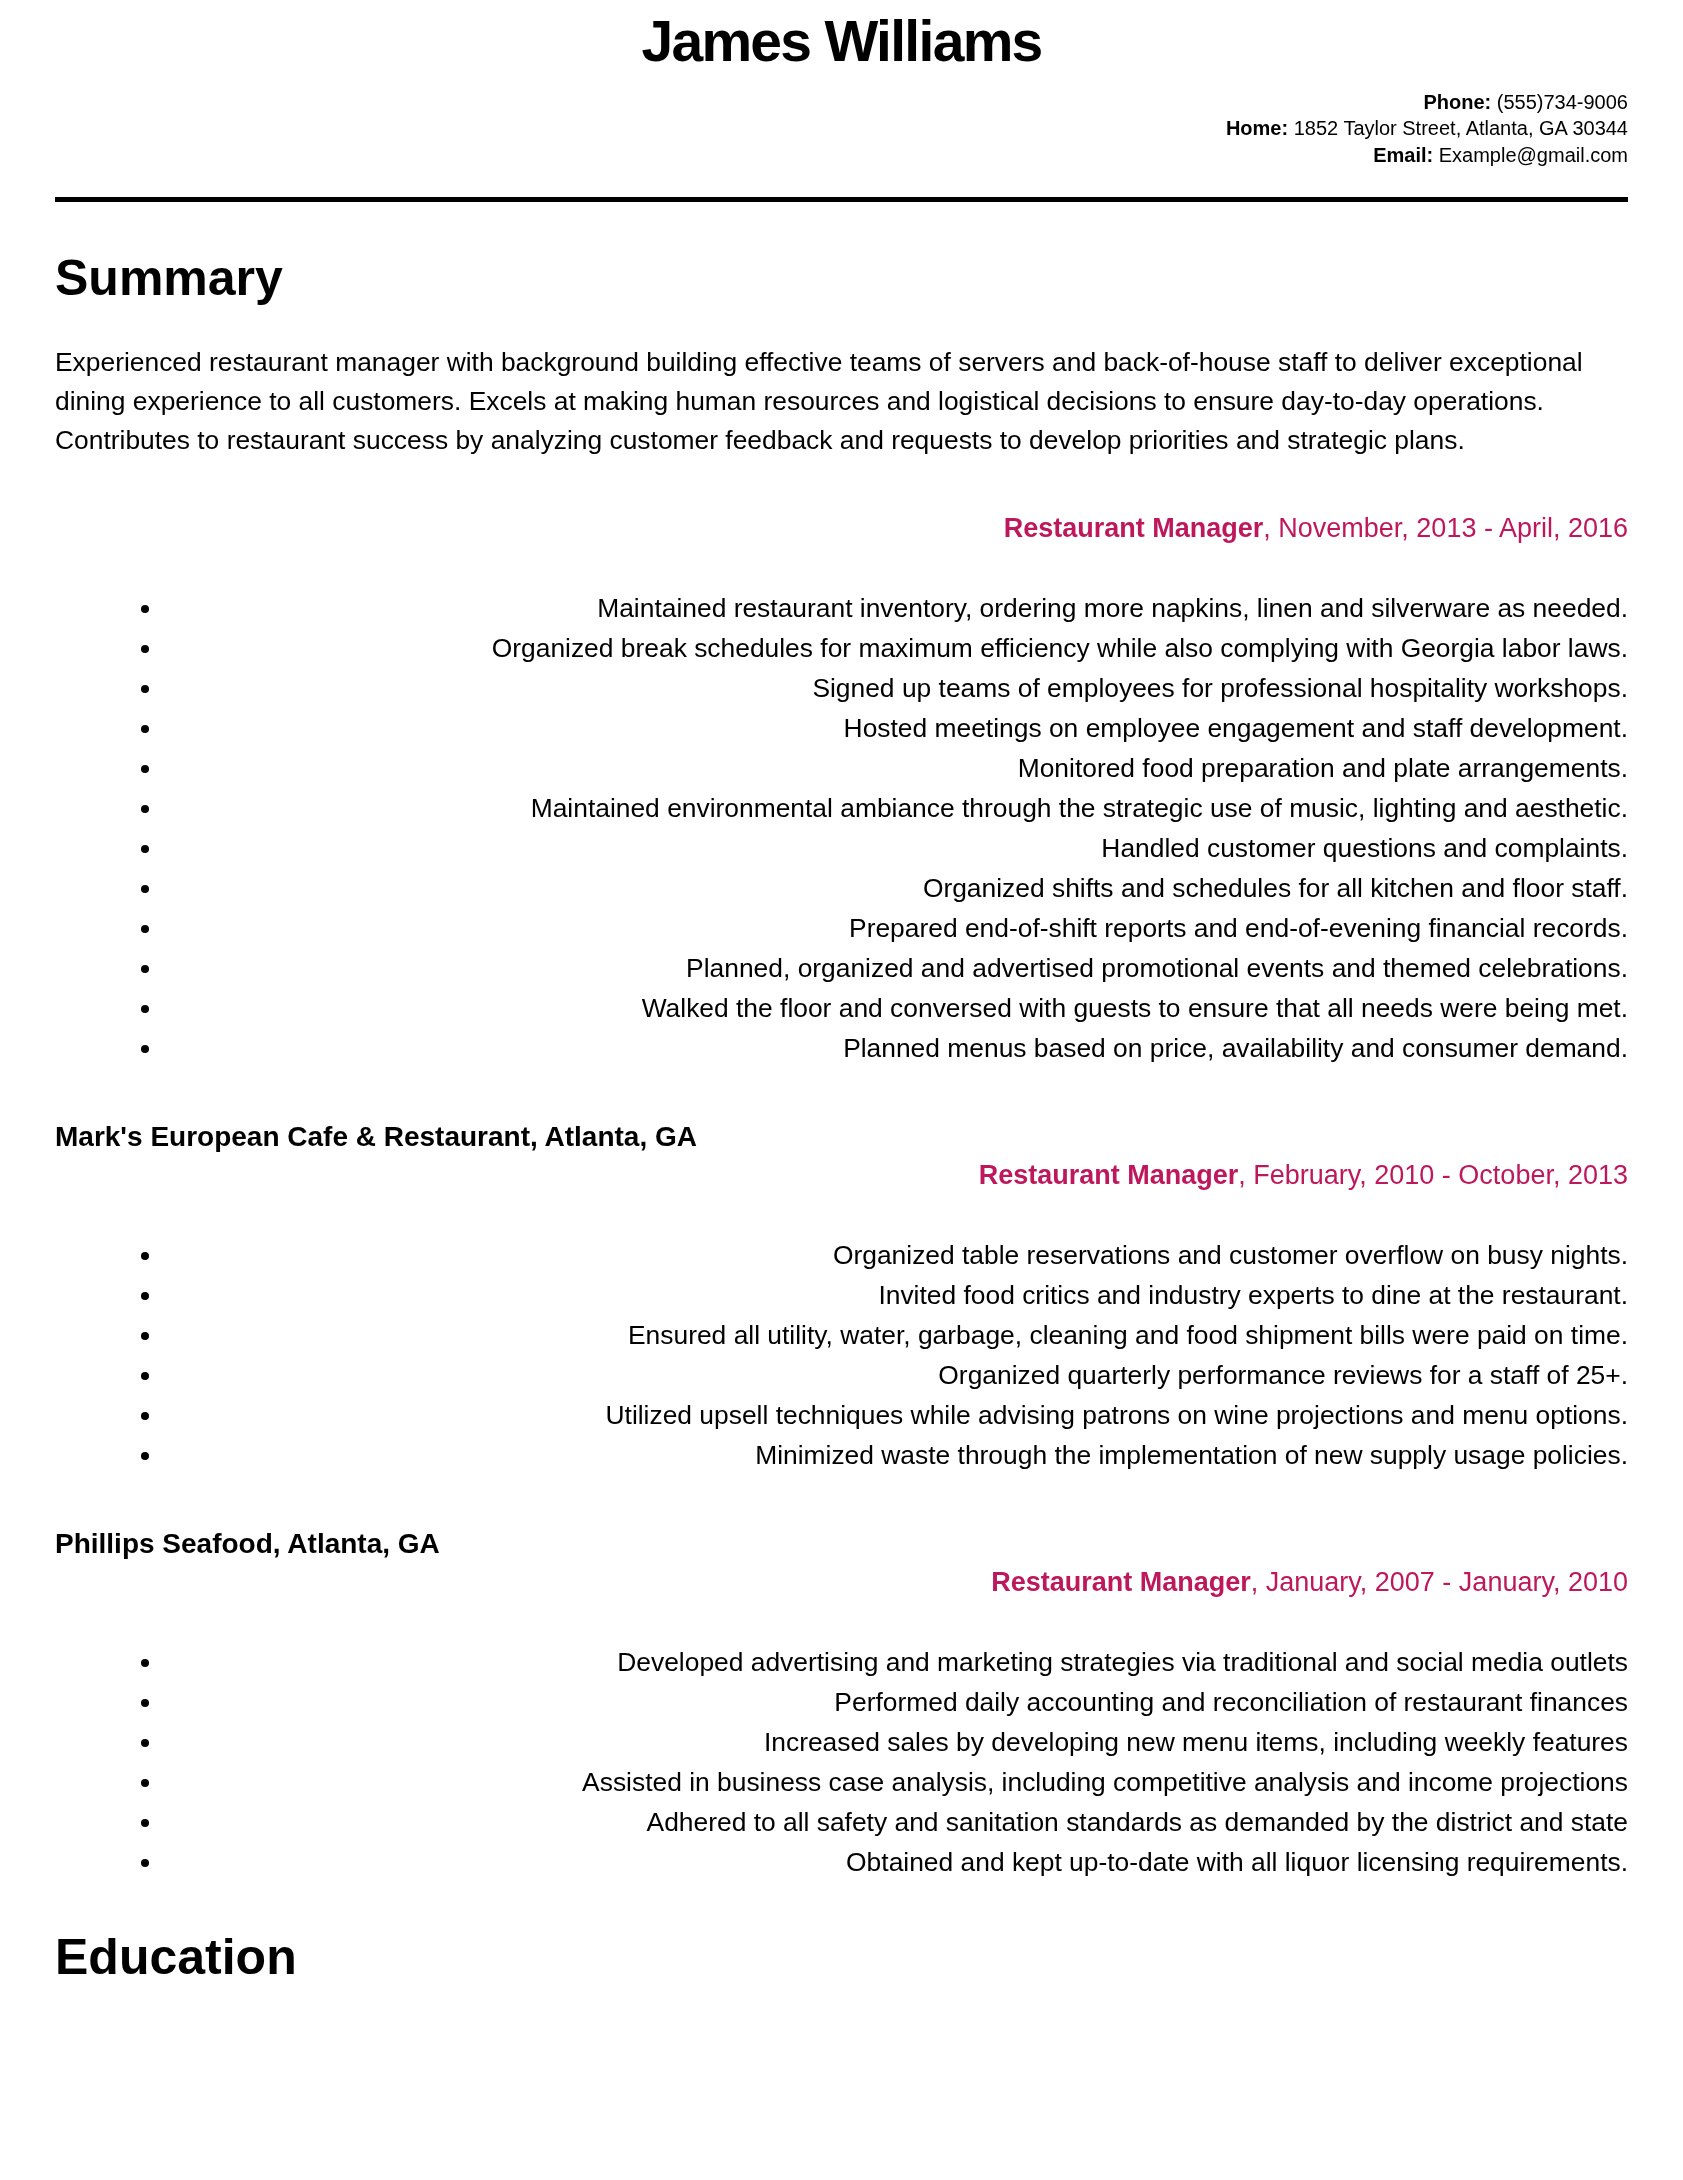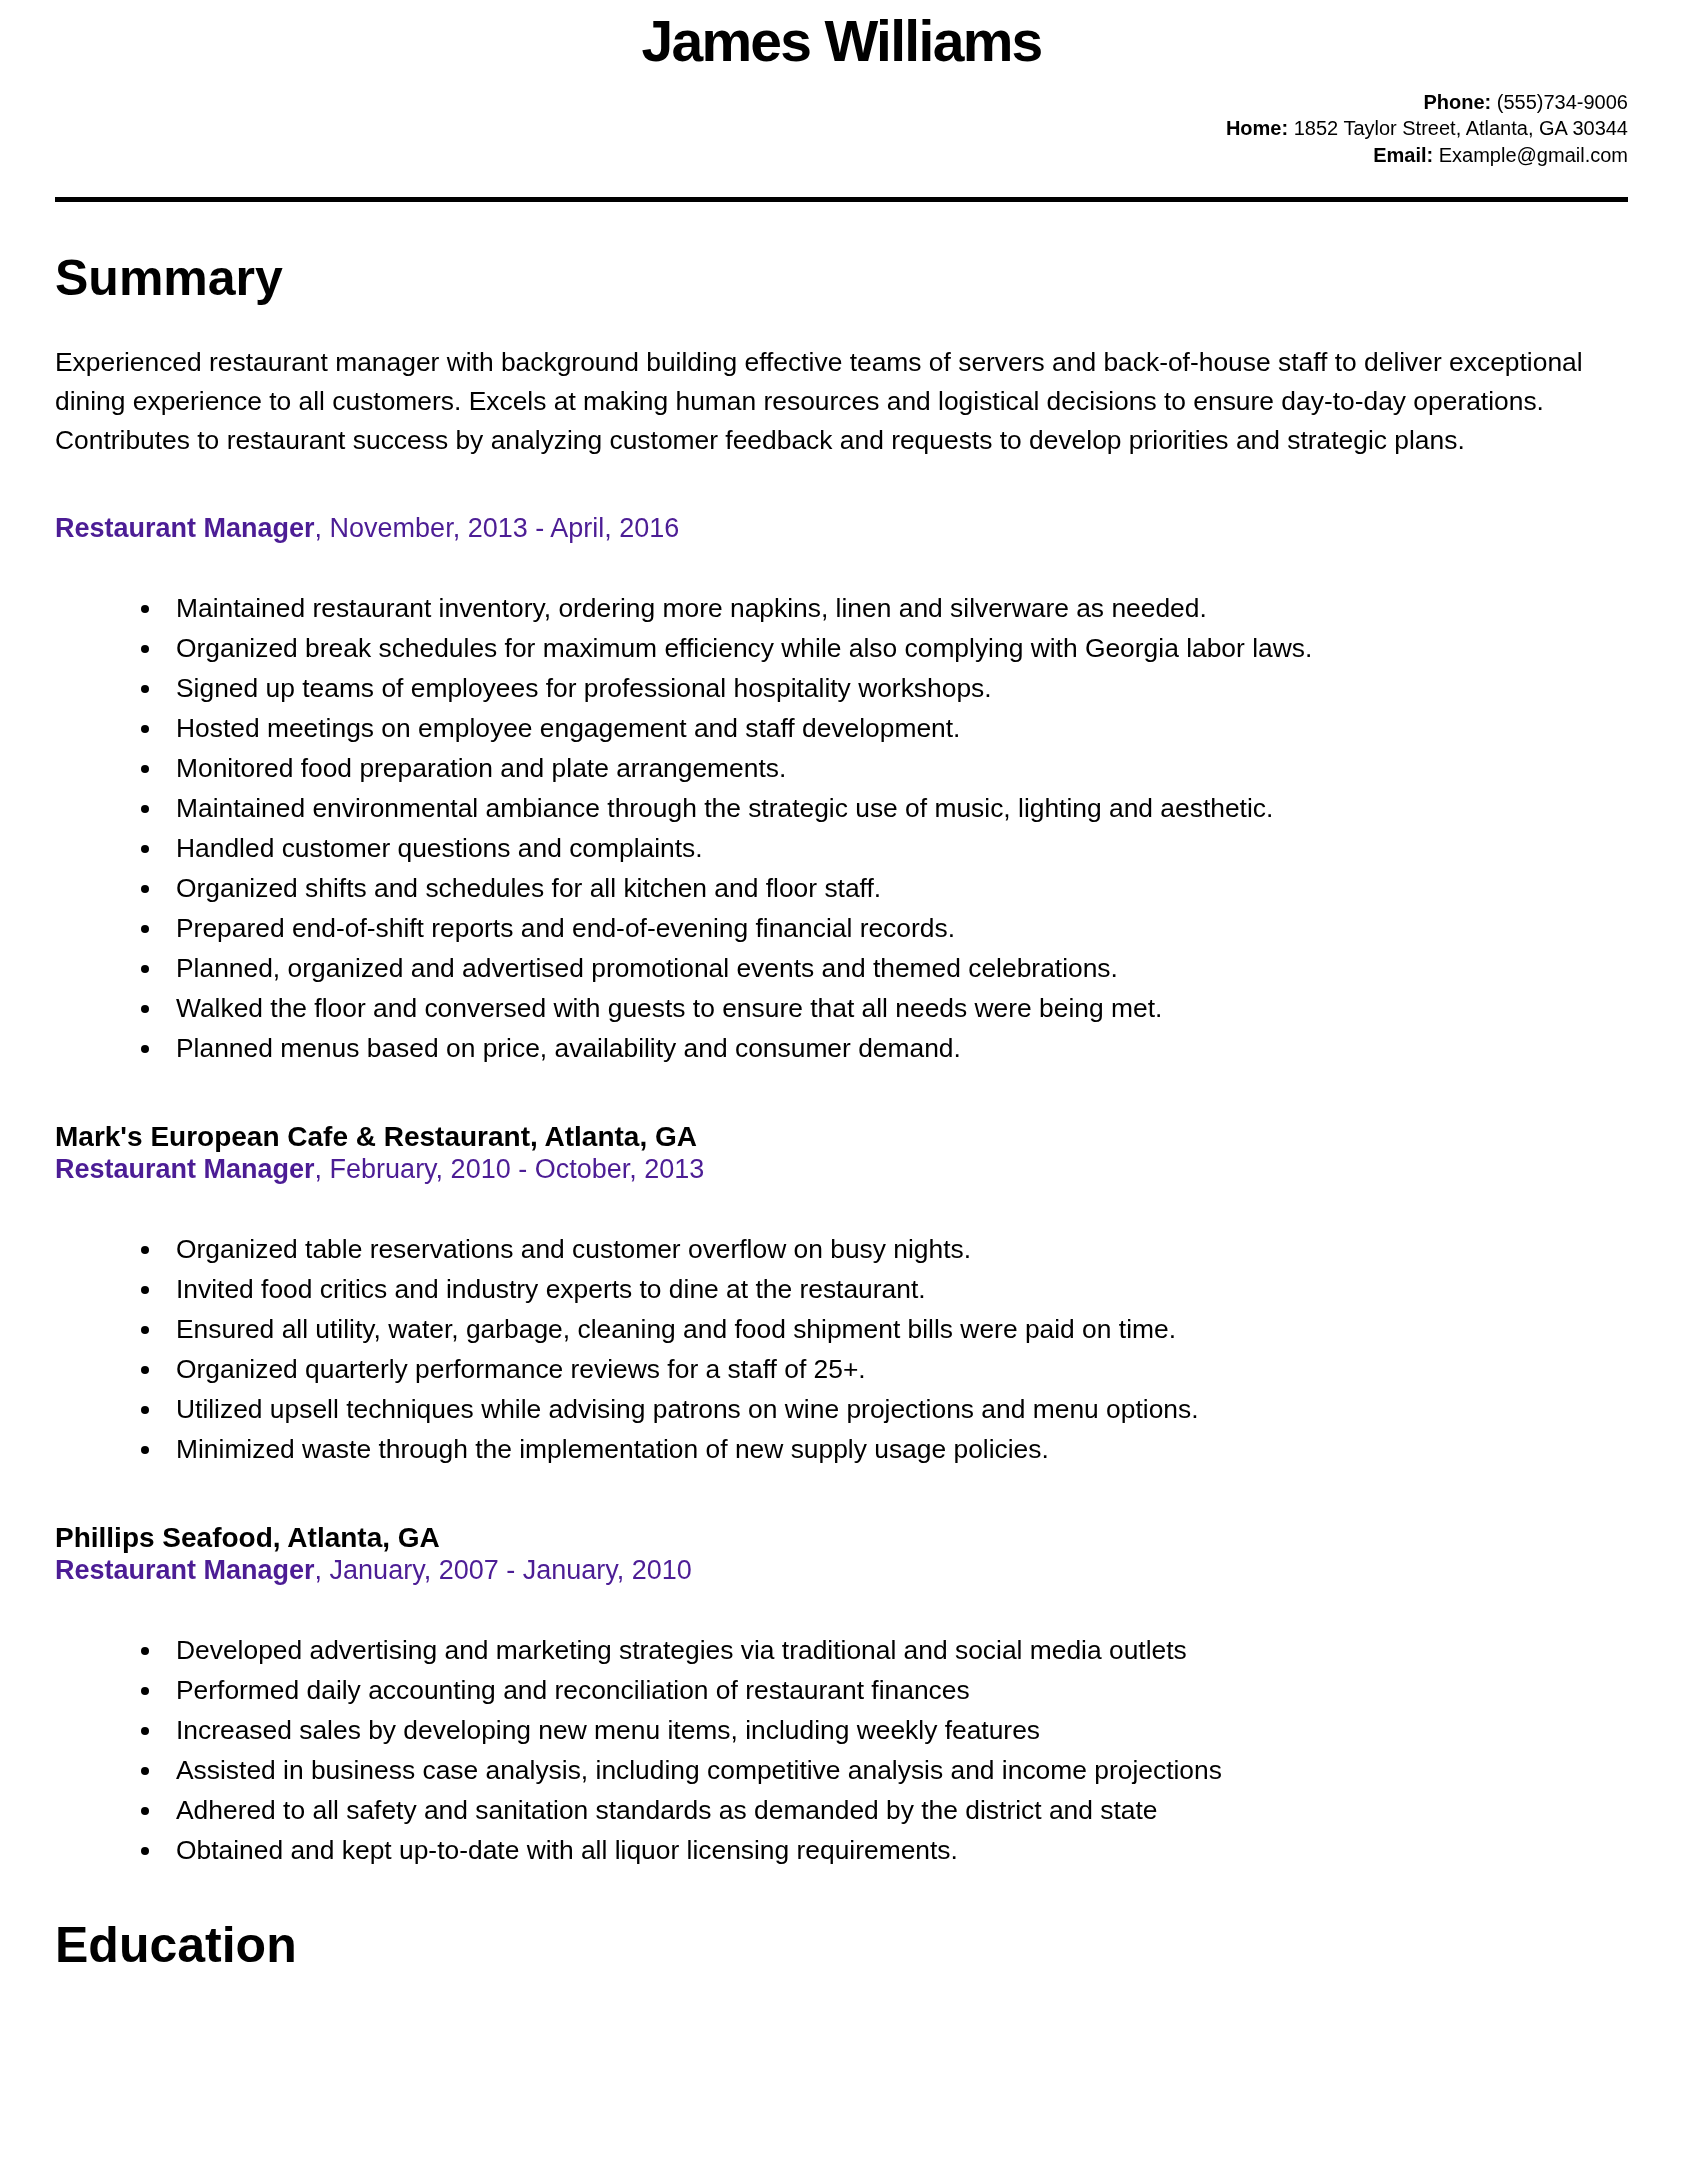--- a/index.html
+++ b/index.html
@@ -45,35 +45,37 @@
     margin-top: 37px;
   }
   .job { margin-top: 53px; }
   .job-title {
     font-size: 28px;
     font-weight: bold;
     line-height: 1.2;
   }
   .role-line {
     font-size: 27px;
-    color: #4c1d95;
-    margin-top: 0;
+    color: #be185d;
+    margin-top: 6px;
     line-height: 1.2;
+    text-align: right;
   }
   .role-line .role { font-weight: bold; }
   ul.bullets {
     margin-top: 44px;
     padding-left: 109px;
     list-style: disc;
     font-size: 26.4px;
     line-height: 1.45;
   }
   ul.bullets li {
     padding-left: 12px;
     margin-bottom: 1.7px;
+    text-align: right;
   }
 </style>
 </head>
 <body>
 
 <div class="page">
 
   <header>
     <h1 class="name">James Williams</h1>
     <div class="contact">

